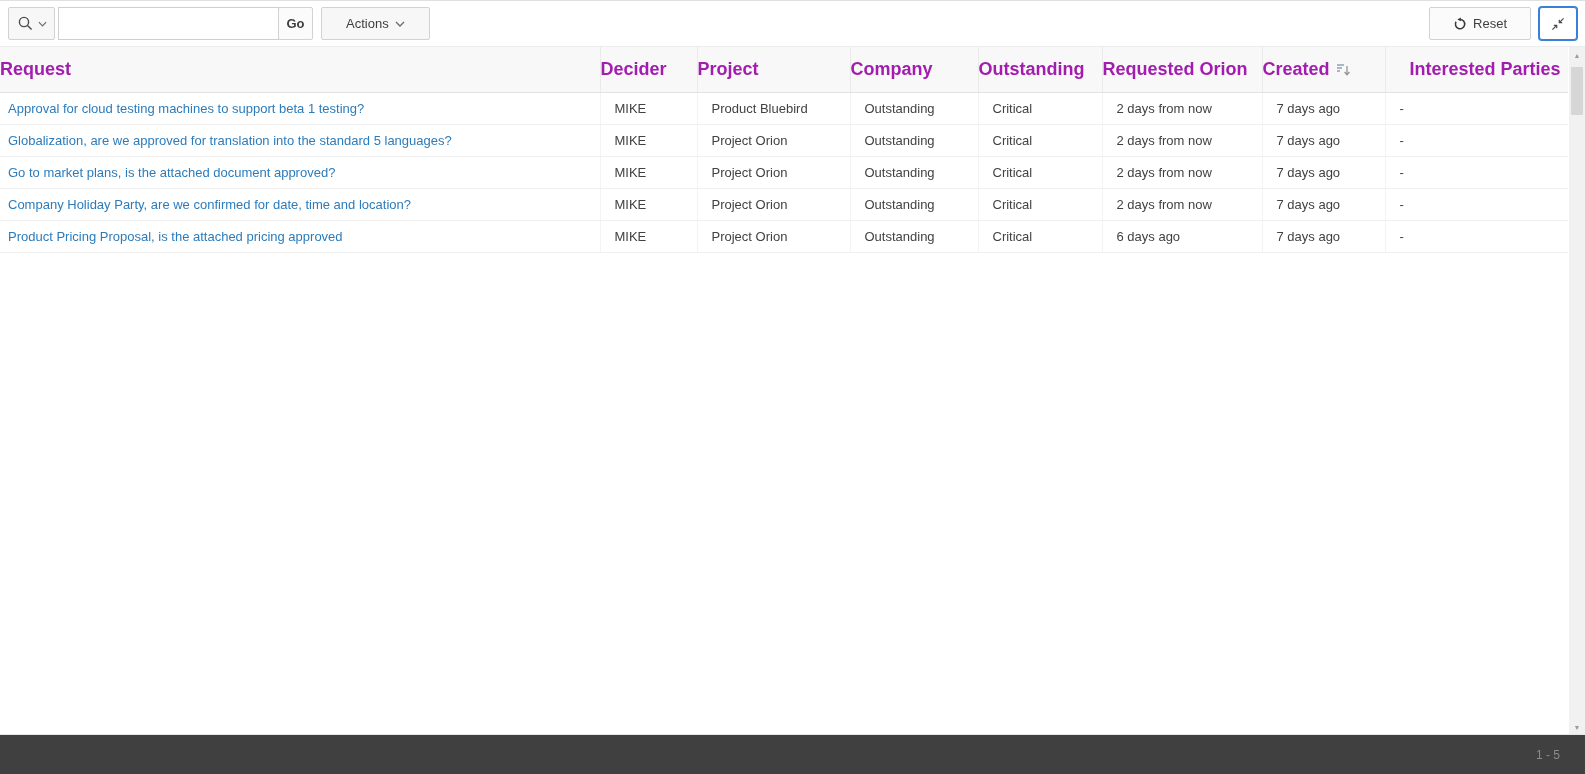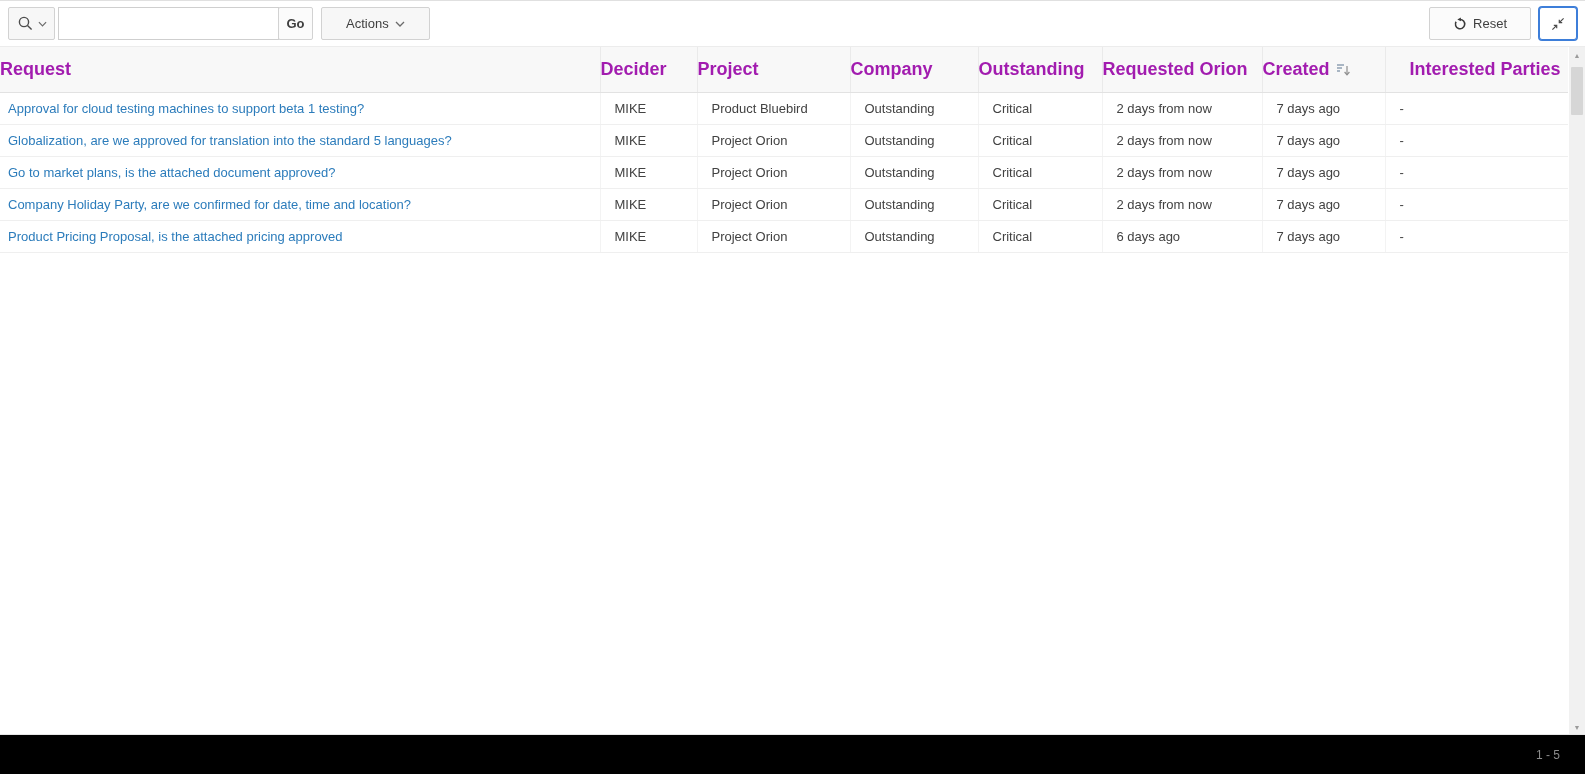--- a/index.html
+++ b/index.html
@@ -58,21 +58,21 @@
     position:absolute; top:0; right:0; width:16px; height:688px; background:#f1f1f1;
     display:flex; flex-direction:column; align-items:center;
   }
   .vscroll .arrow { width:16px; height:16px; display:flex; align-items:center; justify-content:center;
     color:#9b9b9b; font-size:7px; line-height:1; cursor:pointer; user-select:none; }
   .vscroll .track { flex:1; width:16px; position:relative; }
   .vscroll .thumb { position:absolute; top:4px; left:2px; width:12px; height:48px; background:#d6d6d6; border-radius:1px; cursor:pointer; }
 
   
   .footer {
-    flex:0 0 40px; height:40px; background:#000000; border-top:1px solid #e6e6e6;
+    flex:0 0 40px; height:40px; background:#404040; border-top:1px solid #e6e6e6;
     display:flex; align-items:center; justify-content:flex-end; padding-right:25px;
     color:#8b8b8b; font-size:12px;
   }
 
   svg { display:block; }
 </style>
 </head>
 <body>
 
 <div class="page">

